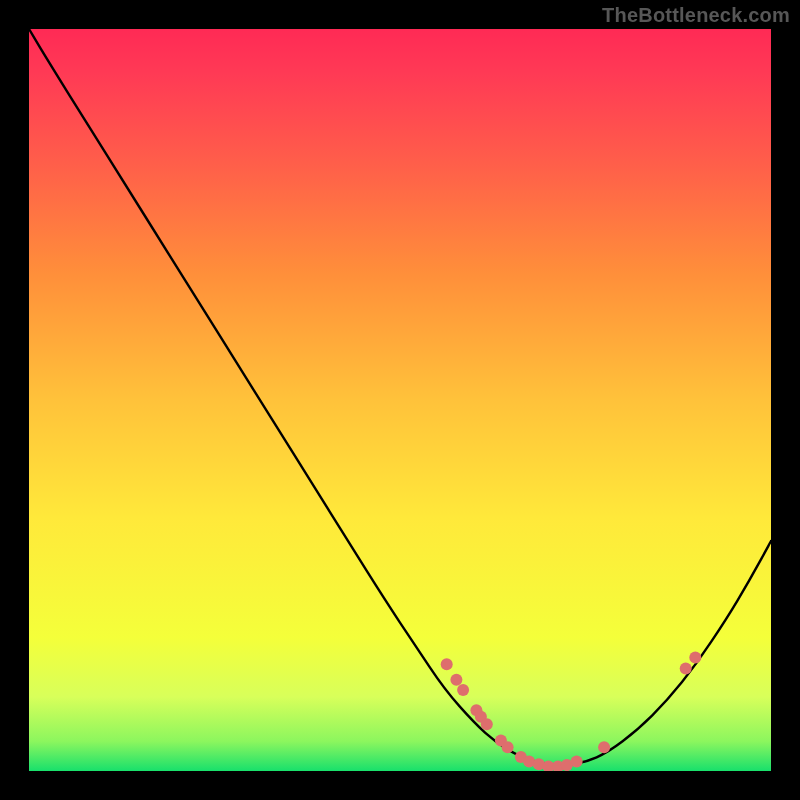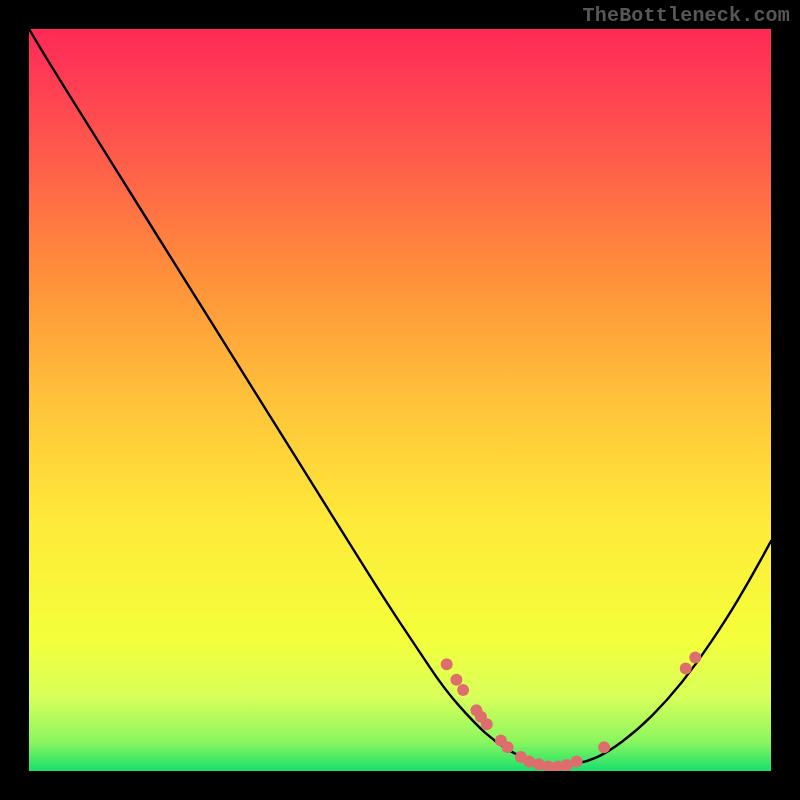--- a/index.html
+++ b/index.html
@@ -8,21 +8,20 @@
     width: 800px;
     height: 800px;
     background: #000;
     font-family: Arial, Helvetica, sans-serif;
     overflow: hidden;
   }
   .stage {
     position: relative;
     width: 800px;
     height: 800px;
-    font-family: Liberation Mono, monospace;
   }
   .watermark {
     position: absolute;
     top: 4px;
     right: 10px;
     color: #575757;
     font-size: 20px;
     font-weight: bold;
     letter-spacing: 0.2px;
     z-index: 10;

